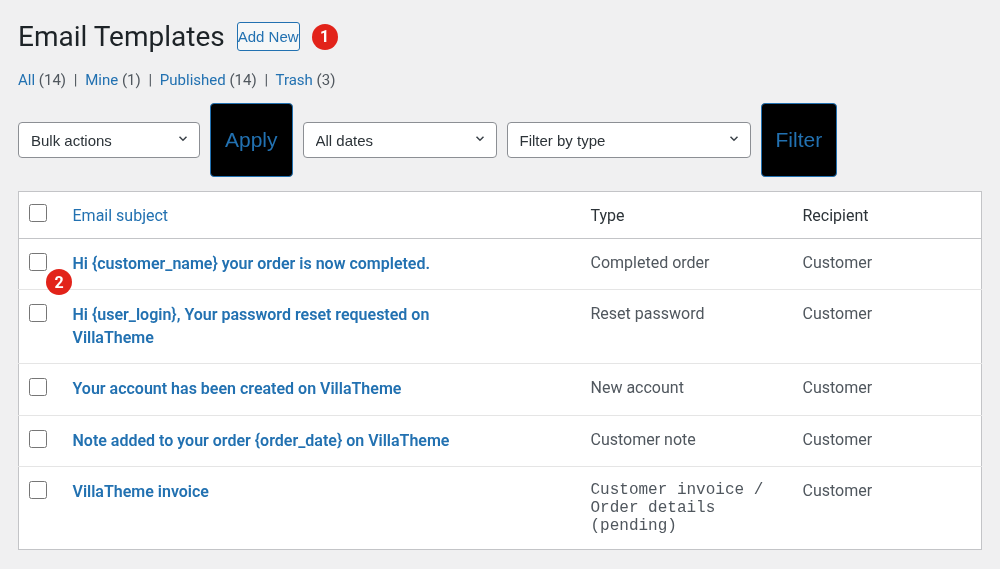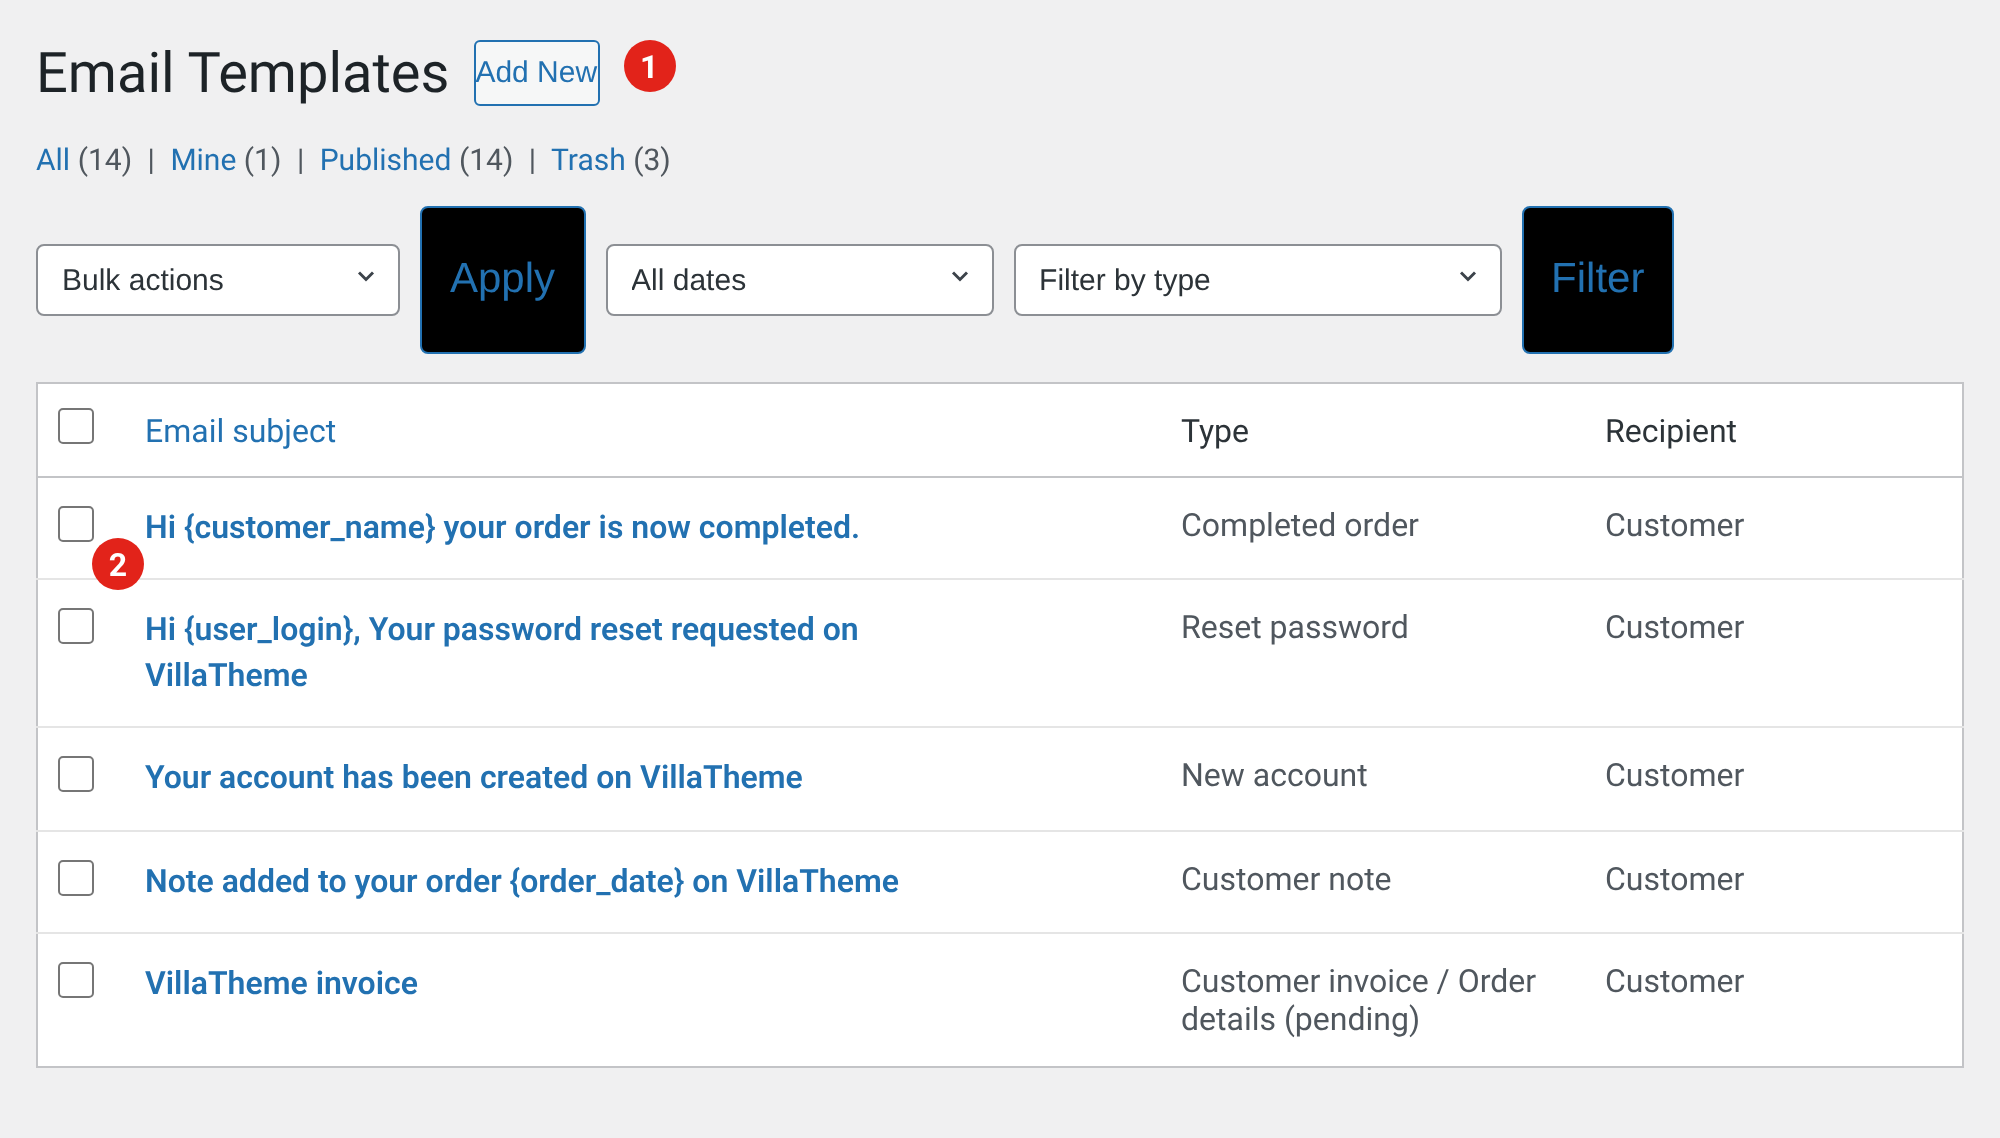--- a/index.html
+++ b/index.html
@@ -9,20 +9,21 @@
     }
     body {
       font-family: -apple-system, BlinkMacSystemFont, "Segoe UI", Roboto, Oxygen-Sans, Ubuntu, Cantarell, "Helvetica Neue", sans-serif;
       background: #f0f0f1;
       color: #3c434a;
       font-size: 14px;
       padding: 20px 18px;
     }
     .header-row {
       display: flex;
+      align-items: center;
       gap: 12px;
       margin-bottom: 18px;
     }
     h1 {
       font-size: 28px;
       font-weight: 400;
       color: #1d2327;
     }
     .add-new-btn {
       border: 1px solid #2271b1;
@@ -249,19 +250,19 @@
     </tr>
     <tr>
       <td><input type="checkbox" style=""></td>
       <td><a href="#" class="row-title">Note added to your order {order_date} on VillaTheme</a></td>
       <td>Customer note</td>
       <td>Customer</td>
     </tr>
     <tr>
       <td style="border-bottom:none;"><input type="checkbox" style=""></td>
       <td style="border-bottom:none;"><a href="#" class="row-title">VillaTheme invoice</a></td>
-      <td style="border-bottom:none;">Customer invoice / Order details (pending)</td>
+      <td style="border-bottom:none;font-family:Liberation Mono, monospace;">Customer invoice / Order details (pending)</td>
       <td style="border-bottom:none;">Customer</td>
     </tr>
   </tbody>
 </table>
 <div class="badge-circle" style="position:absolute;left:28px;top:78px;">2</div>
 </div>
 
 </body></html>

